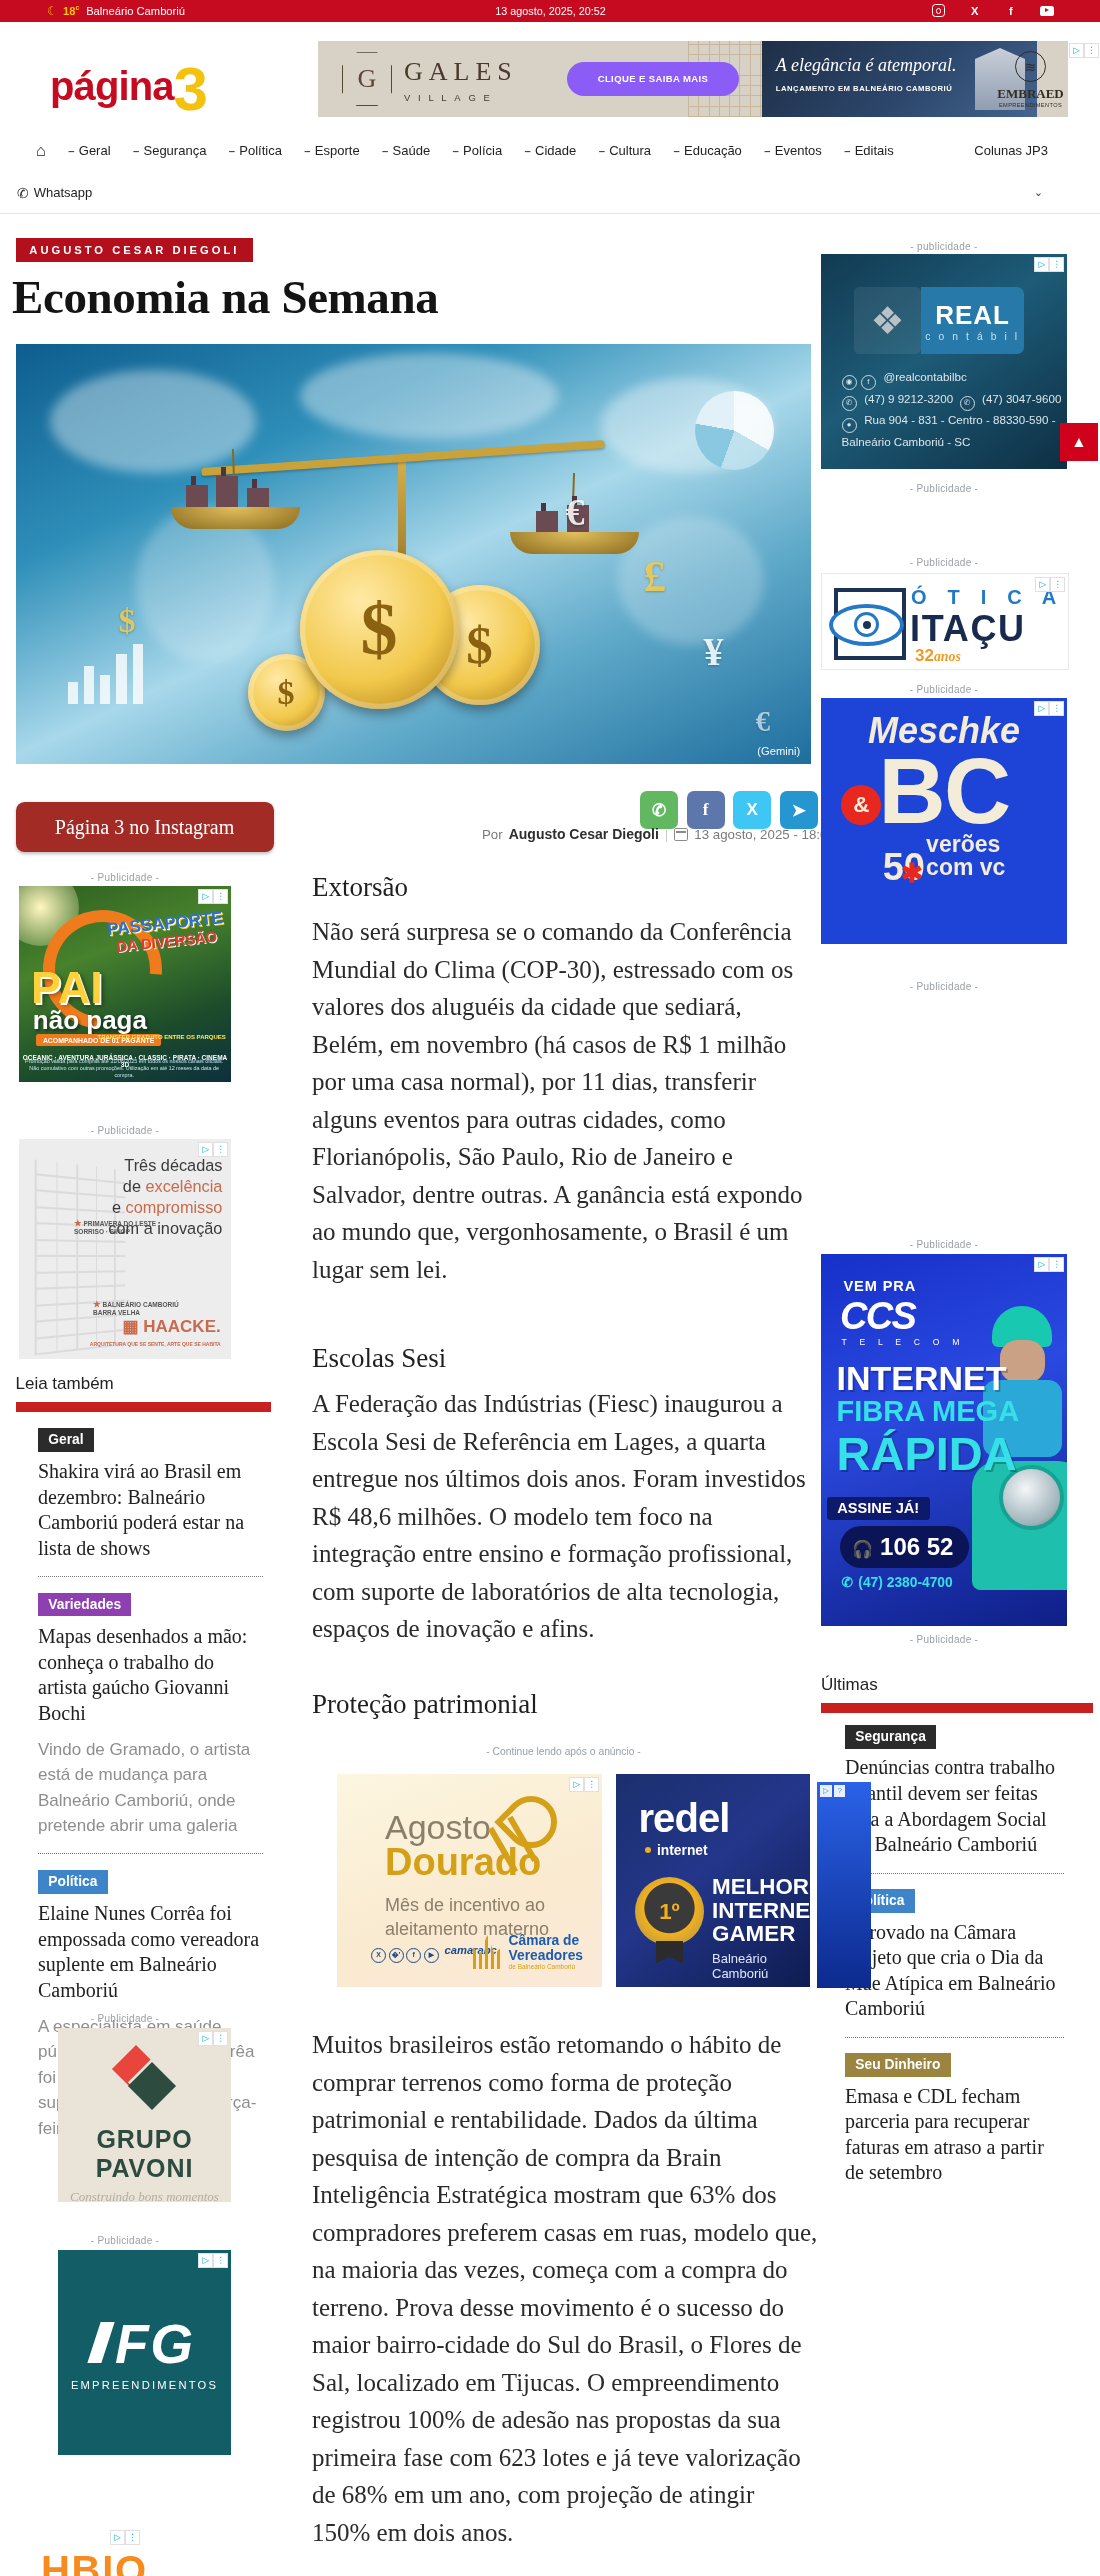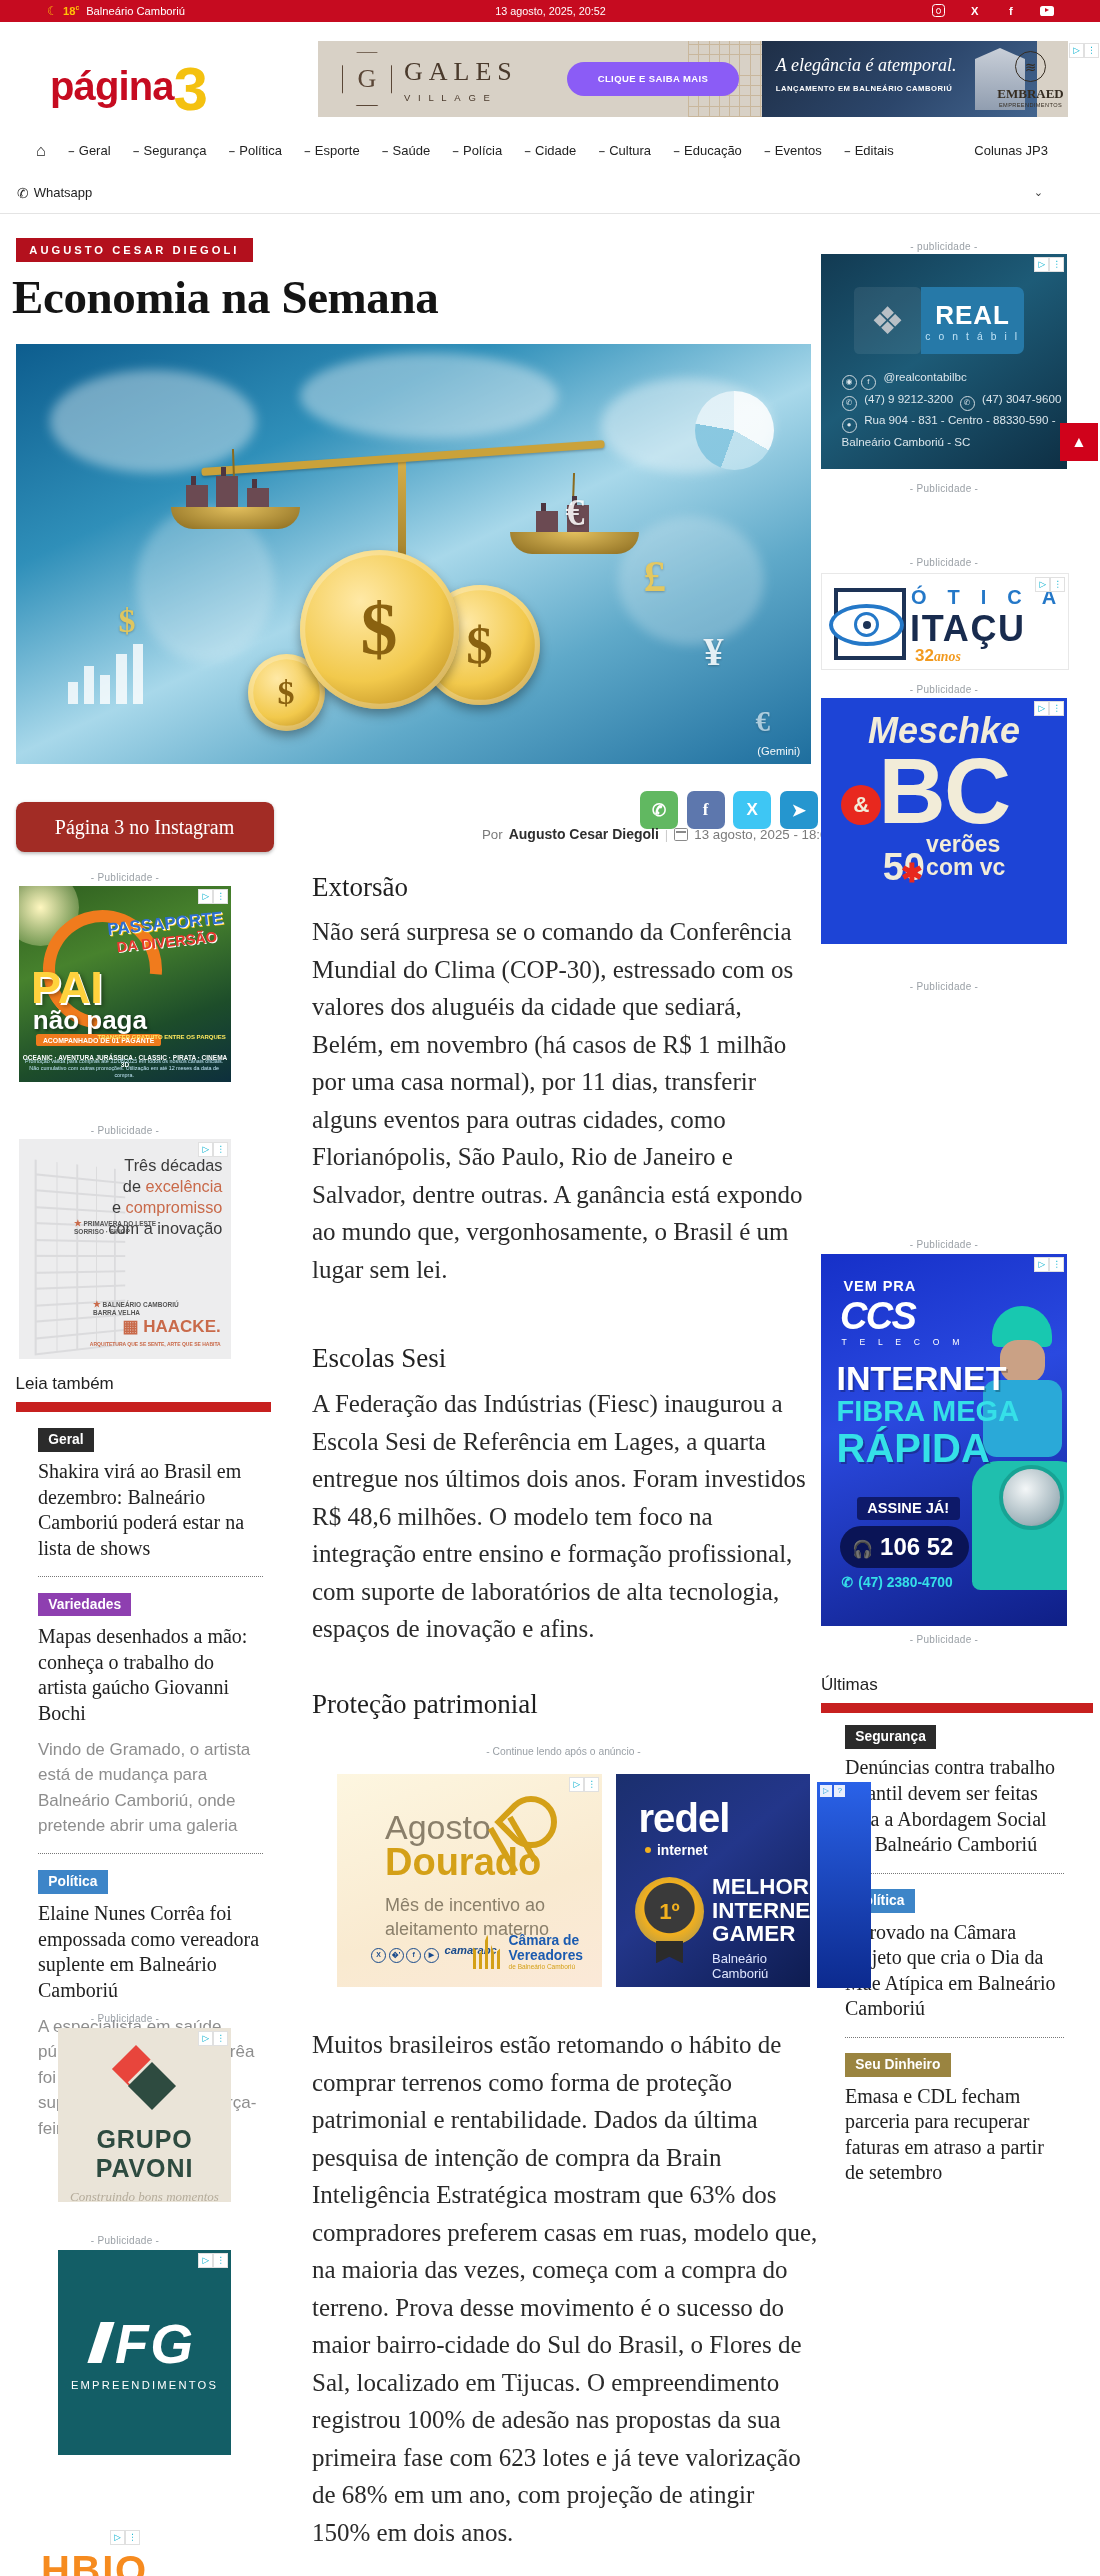--- a/index.html
+++ b/index.html
@@ -158,22 +158,22 @@
   .mk3{font-weight:bold;font-size:38px;line-height:.9;margin-top:1.7px;position:relative;}
   .mk3 .st{color:#e8281e;font-size:26px;position:relative;left:-24px;top:1.7px;margin-right:-20.6px;}
   .mk3 small{font-size:23px;display:inline-block;text-align:left;vertical-align:5.2px;line-height:1;}
   .ccsad{background:linear-gradient(160deg,#1630c8 0%,#2a49e0 40%,#0f1f86 100%);color:#fff;}
   .ccs-kick{position:absolute;left:22.4px;top:24px;font-weight:bold;font-size:14.6px;letter-spacing:0.9px;}
   .ccs-logo{position:absolute;left:19px;top:41px;font-style:italic;font-weight:bold;font-size:38px;letter-spacing:-1.7px;}
   .ccs-tel{position:absolute;left:20.6px;top:83px;font-size:8.6px;letter-spacing:5.2px;}
   .ccs-l1{position:absolute;left:15.5px;top:105px;font-weight:bold;font-size:34px;text-shadow:1.7px 1.7px 0 rgba(0,0,0,.25);}
   .ccs-l2{position:absolute;left:15.5px;top:141px;font-weight:bold;font-size:29px;}
   .ccs-l2 span{color:#35e0e8;}
-  .ccs-l3{position:absolute;left:15.5px;top:172px;font-weight:bold;font-size:40px;color:#35e0e8;text-shadow:1.7px 1.7px 0 rgba(0,0,0,.25);}
-  .ccs-cta{position:absolute;left:36px;top:243px;background:rgba(10,20,90,.85);padding:3.4px 10.3px;font-weight:bold;font-size:14.6px;border-radius:3.4px;}
+  .ccs-l3{position:absolute;left:15.5px;top:172px;font-weight:bold;font-size:47px;color:#35e0e8;text-shadow:1.7px 1.7px 0 rgba(0,0,0,.25);}
+  .ccs-cta{position:absolute;left:6px;top:243px;background:rgba(10,20,90,.85);padding:3.4px 10.3px;font-weight:bold;font-size:14.6px;border-radius:3.4px;}
   .ccs-ph{position:absolute;left:19px;top:272px;background:#0a1456;border-radius:22.4px;padding:6.9px 15.5px 6.9px 12px;font-weight:bold;font-size:24px;}
   .ccs-ph .hs{color:#35e0e8;font-size:17px;margin-right:6.9px;}
   .ccs-wa{position:absolute;left:20.6px;top:320px;font-weight:bold;font-size:13.8px;}
   .ccs-wa span{color:#35e0e8;margin-right:5.2px;}
   .scooter{position:absolute;right:-26px;top:52px;width:129px;height:284px;}
   .scooter .helm{position:absolute;right:41px;top:0;width:60px;height:41px;background:#18c8b0;border-radius:34px 34px 6.9px 6.9px;}
   .scooter .face{position:absolute;right:48px;top:34px;width:45px;height:43px;background:#caa185;border-radius:40%;}
   .scooter .shirt{position:absolute;right:31px;top:74px;width:79px;height:77px;background:#2aa9d8;border-radius:13.8px;}
   .scooter .body{position:absolute;right:8.6px;bottom:0;width:112px;height:129px;background:#1fbfae;border-radius:26px 26px 8.6px 8.6px;}
   .scooter .lamp{position:absolute;right:29px;bottom:60px;width:57px;height:57px;background:radial-gradient(circle at 40% 35%,#f4f7f8,#9fb2ba 70%,#5d707a);border-radius:50%;border:4.3px solid #17a394;}

